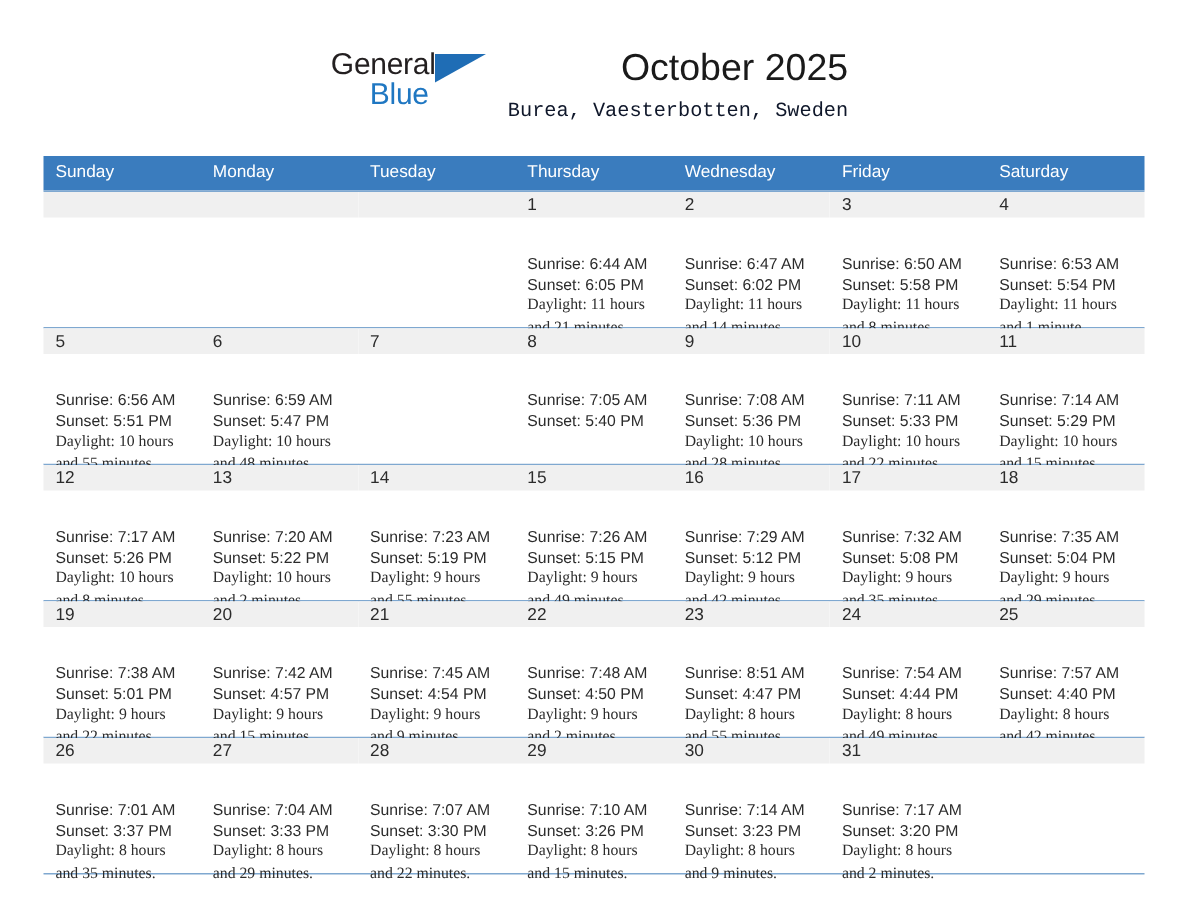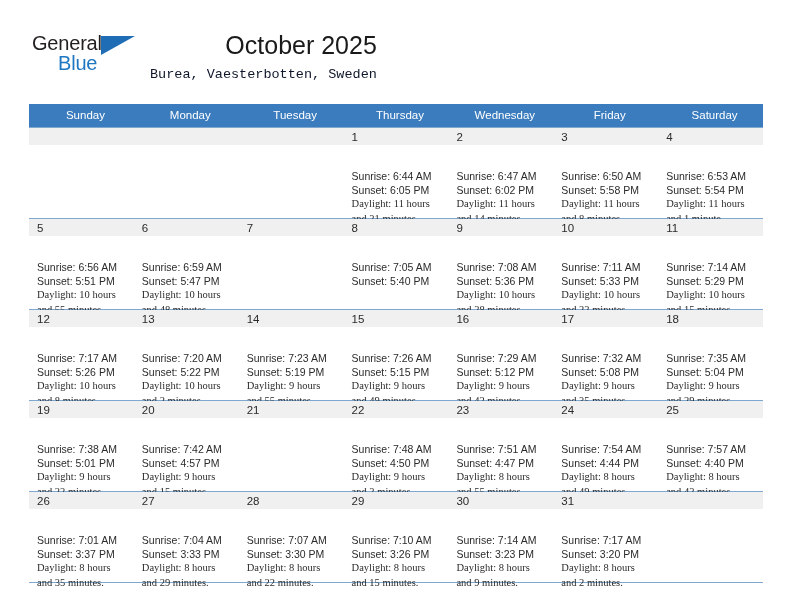--- a/index.html
+++ b/index.html
@@ -18,21 +18,21 @@
     position: relative;
     width: 792px;
     height: 612px;
     box-sizing: border-box;
   }
 
   
   .header {
     display: flex;
     align-items: flex-start;
-    justify-content: flex-start;
+    justify-content: center;
     padding: 30px 36px 0 30px;
     height: 70px;
     box-sizing: border-box;
   }
   .brand {
     position: relative;
     width: 120px;
     height: 52px;
     flex: 0 0 auto;
   }
@@ -96,21 +96,20 @@
     background: #3a7cbe;
   }
   .weekday {
     flex: 1 1 0;
     box-sizing: border-box;
     color: #ffffff;
     font-size: 11.5px;
     line-height: 13px;
     padding: 5px 0 5px 8px;
     height: 23px;
-    text-align: center;
   }
   .week {
     display: flex;
     border-top: 1px solid #7fa8d0;
   }
   .week:first-of-type {
     border-top: none;
   }
   .daycell {
     flex: 1 1 0;
@@ -392,35 +391,40 @@
         <div class="daynum">20</div>
         <div class="details">
           <div>Sunrise: 7:42 AM</div>
           <div>Sunset: 4:57 PM</div>
           <div class="daylight">Daylight: 9 hours and 15 minutes.</div>
         </div>
       </div>
       <div class="daycell">
           <div class="shade"></div>
         <div class="daynum">21</div>
+        <div class="details">
+          <div>Sunrise: 7:45 AM</div>
+          <div>Sunset: 4:54 PM</div>
+          <div class="daylight">Daylight: 9 hours and 9 minutes.</div>
+        </div>
       </div>
       <div class="daycell">
           <div class="shade"></div>
         <div class="daynum">22</div>
         <div class="details">
           <div>Sunrise: 7:48 AM</div>
           <div>Sunset: 4:50 PM</div>
           <div class="daylight">Daylight: 9 hours and 2 minutes.</div>
         </div>
       </div>
       <div class="daycell">
           <div class="shade"></div>
         <div class="daynum">23</div>
         <div class="details">
-          <div>Sunrise: 7:51 AM</div>
+          <div>Sunrise: 8:51 AM</div>
           <div>Sunset: 4:47 PM</div>
           <div class="daylight">Daylight: 8 hours and 55 minutes.</div>
         </div>
       </div>
       <div class="daycell">
           <div class="shade"></div>
         <div class="daynum">24</div>
         <div class="details">
           <div>Sunrise: 7:54 AM</div>
           <div>Sunset: 4:44 PM</div>

